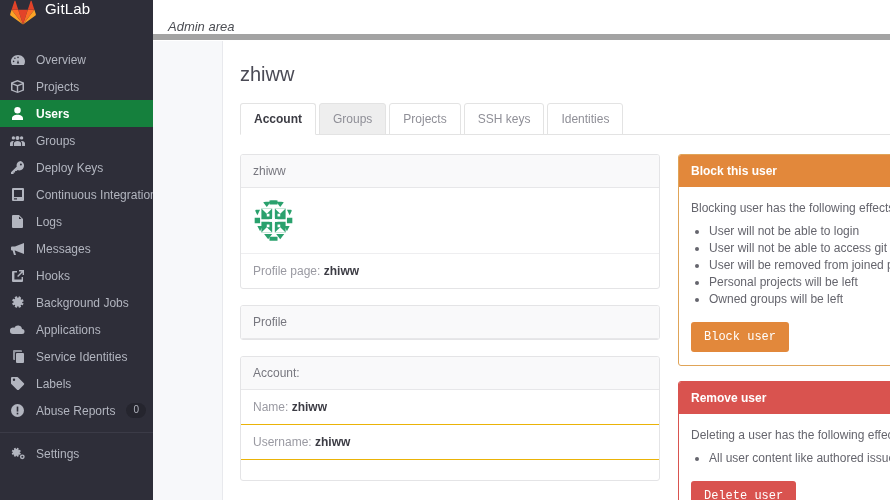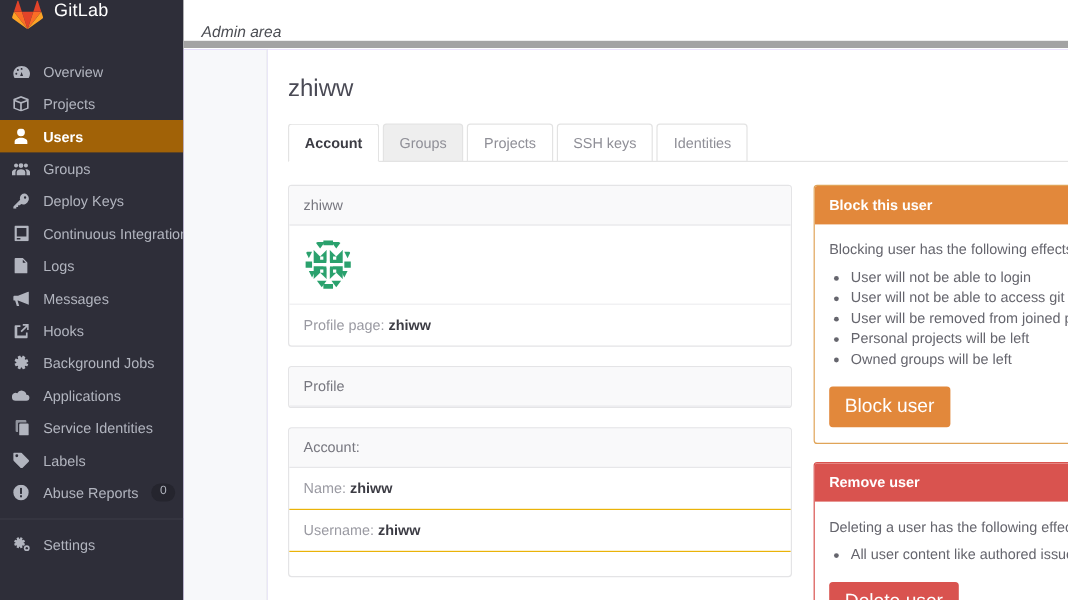--- a/index.html
+++ b/index.html
@@ -29,21 +29,21 @@
     font-size: 15px; color: #fff; letter-spacing: .2px;
   }
   .nav { padding-top: 6px; }
   .nav-item {
     display: flex; align-items: center;
     height: 27px; padding-left: 10px;
     font-size: 12px; color: #b2b5bf;
     gap: 11px; position: relative;
     white-space: nowrap;
   }
-  .nav-item.active { background: #a16207; color: #fff; font-weight: bold; }
+  .nav-item.active { background: #15803d; color: #fff; font-weight: bold; }
   .nav-ico {
     width: 15px; flex: 0 0 15px; height: 14px;
     display: flex; align-items: center; justify-content: center;
     color: #b2b5bf;
   }
   .nav-item.active .nav-ico { color: #fff; }
   .nav-ico svg { display: block; }
   .nav-label { flex: 1 1 auto; }
   .nav-badge {
     margin-right: 11px;
@@ -67,21 +67,21 @@
     background: #fff;
     border-bottom: 6px solid #a3a3a3;
     display: flex; align-items: flex-end;
     padding-left: 15px;
     font-style: italic;
   }
   .topbar-title { font-size: 13px; color: #4c4e54; }
 
   .content-wrap {
     position: absolute; top: 41px; left: 0; right: 0; bottom: 0;
-    background: #8b5cf6;
+    background: #15803d;
     display: flex;
   }
   .gutter { width: 70px; flex: 0 0 70px; background: #f7f8fa; border-right: 1px solid #e8e9ed; }
   .content {
     flex: 1 1 auto; background: #fff;
     padding: 0 0 0 17px;
     position: relative;
     overflow: hidden;
   }
 
@@ -163,24 +163,24 @@
   .dpanel-list { margin: 0 0 0 18px; padding: 0; }
   .dpanel-list li {
     font-size: 12px; color: #65656d;
     line-height: 17px; white-space: nowrap;
   }
   .dbtn {
     display: inline-block;
     margin-top: 14px;
     background: #e2883b;
     color: #fff;
-    font-size: 16px;
+    font-size: 12px;
     border: none; border-radius: 3px;
     padding: 8px 13px;
-    font-family: Liberation Sans, sans-serif;
+    font-family: Liberation Mono, monospace;
   }
   .dbtn.red { background: #d9534f; }
 </style>
 </head>
 <body>
 
 <div id="app">
 
   <div class="sidebar">
     <div class="brand">

